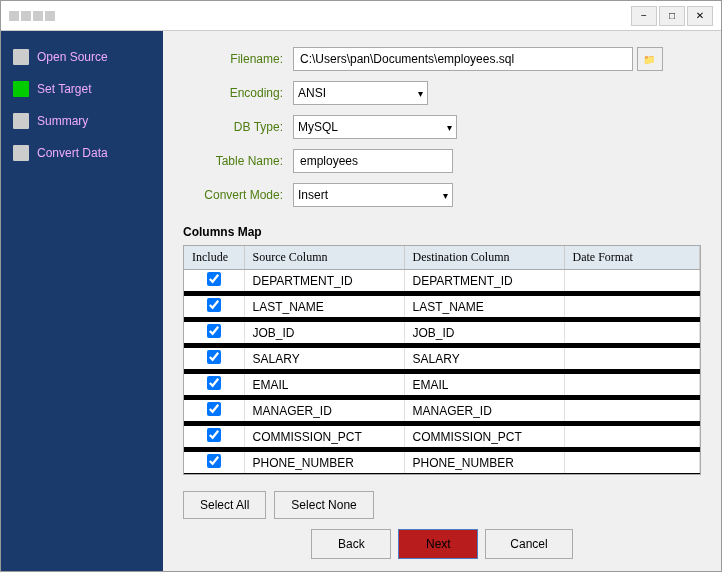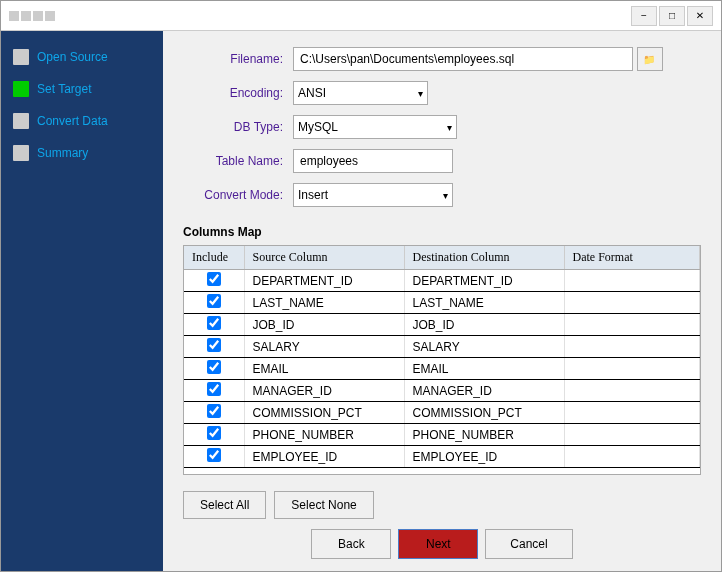--- a/index.html
+++ b/index.html
@@ -100,21 +100,21 @@
       align-items: center;
       justify-content: center;
     }
 
     .sidebar-icon.green {
       background: #00cc00;
     }
 
     .sidebar-label {
       font-size: 12px;
-      color: #0ea5e9;
+      color: #f0abfc;
     }
 
     
     .main-panel {
       flex: 1;
       background: #f0f0f0;
       display: flex;
       flex-direction: column;
       overflow: hidden;
     }
@@ -127,21 +127,21 @@
       display: flex;
       align-items: center;
       margin-bottom: 10px;
     }
 
     .form-label {
       width: 110px;
       text-align: right;
       padding-right: 10px;
       font-size: 12px;
-      color: #4c1d95;
+      color: #4d7c0f;
       flex-shrink: 0;
     }
 
     .form-input {
       height: 24px;
       border: 1px solid #aaa;
       background: white;
       font-size: 12px;
       padding: 2px 6px;
       outline: none;
@@ -243,21 +243,21 @@
       padding: 4px 8px;
       text-align: left;
       border-bottom: 1px solid #aaa;
       border-right: 1px solid #ccc;
       font-weight: normal;
       font-size: 12px;
     }
 
     .columns-table td {
       padding: 2px 8px;
-      border-bottom: 1px solid #000000;
+      border-bottom: 5px solid #000000;
       border-right: 1px solid #e0e0e0;
       height: 22px;
     }
 
     .col-include { width: 60px; text-align: center; }
     .col-source { width: 160px; }
     .col-dest { width: 160px; }
     .col-date { width: auto; }
 
     .cb-include {
@@ -334,25 +334,25 @@
       <div class="sidebar-item">
         <div class="sidebar-icon"></div>
         <span class="sidebar-label">Open Source</span>
       </div>
       <div class="sidebar-item">
         <div class="sidebar-icon green"></div>
         <span class="sidebar-label">Set Target</span>
       </div>
       <div class="sidebar-item">
         <div class="sidebar-icon"></div>
-        <span class="sidebar-label">Convert Data</span>
+        <span class="sidebar-label">Summary</span>
       </div>
       <div class="sidebar-item">
         <div class="sidebar-icon"></div>
-        <span class="sidebar-label">Summary</span>
+        <span class="sidebar-label">Convert Data</span>
       </div>
     </div>
 
     <div class="main-panel">
 
       <div class="form-section">
 
         <div class="form-row">
           <span class="form-label">Filename:</span>
           <div class="filename-row">

